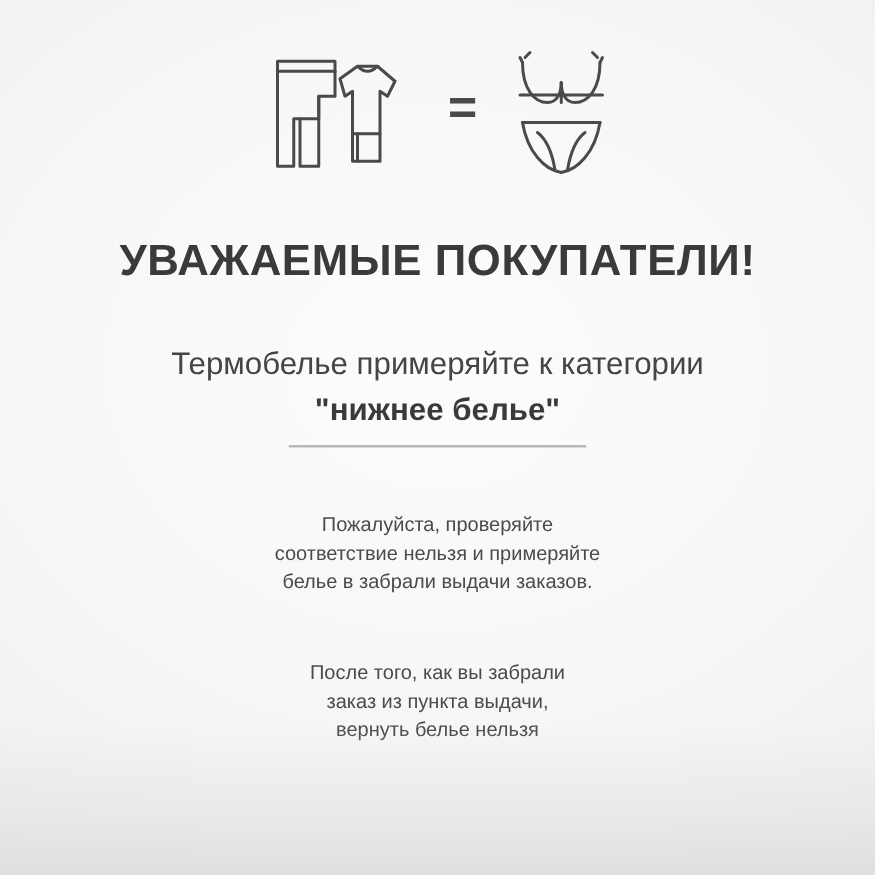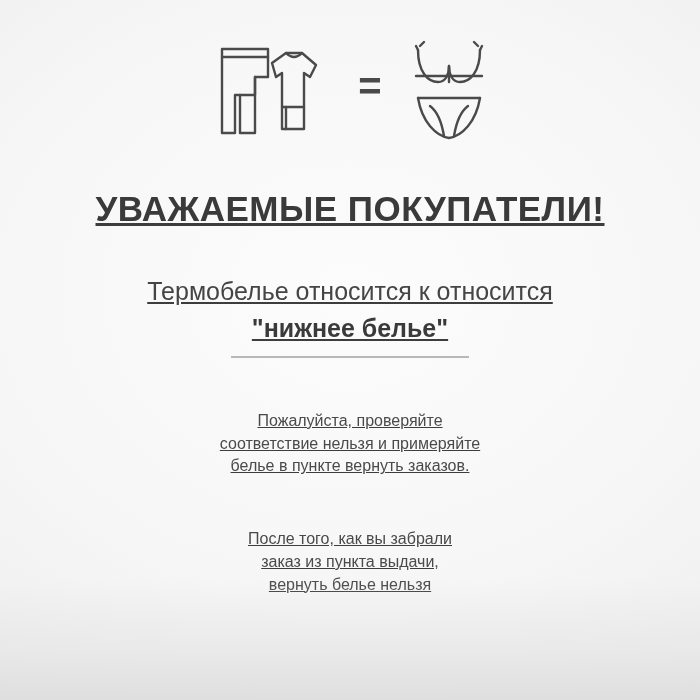--- a/index.html
+++ b/index.html
@@ -55,21 +55,20 @@
     line-height: 1;
     position: relative;
     top: -2px;
   }
 
   
   .content {
     width: 620px;
     text-align: center;
     color: #3d3d3d;
-    text-decoration: underline;
   }
   .headline {
     margin: 42px 0 0 0;
     font-size: 35px;
     font-weight: 700;
     letter-spacing: 0.5px;
     color: #3a3a3a;
     line-height: 1.1;
   }
   .lead {
@@ -145,30 +144,30 @@
       </svg>
     </div>
 
   </div>
 
   <div class="content">
 
     <h1 class="headline">УВАЖАЕМЫЕ ПОКУПАТЕЛИ!</h1>
 
     <p class="lead">
-      <span>Термобелье относится к относится</span>
+      <span>Термобелье примеряйте к категории</span>
       <span class="lead-strong">"нижнее белье"</span>
     </p>
 
     <hr class="rule">
 
     <p class="para">
       <span>Пожалуйста, проверяйте</span>
       <span>соответствие нельзя и примеряйте</span>
-      <span>белье в пункте вернуть заказов.</span>
+      <span>белье в забрали выдачи заказов.</span>
     </p>
 
     <p class="para second">
       <span>После того, как вы забрали</span>
       <span>заказ из пункта выдачи,</span>
       <span>вернуть белье нельзя</span>
     </p>
 
   </div>
 </div>

